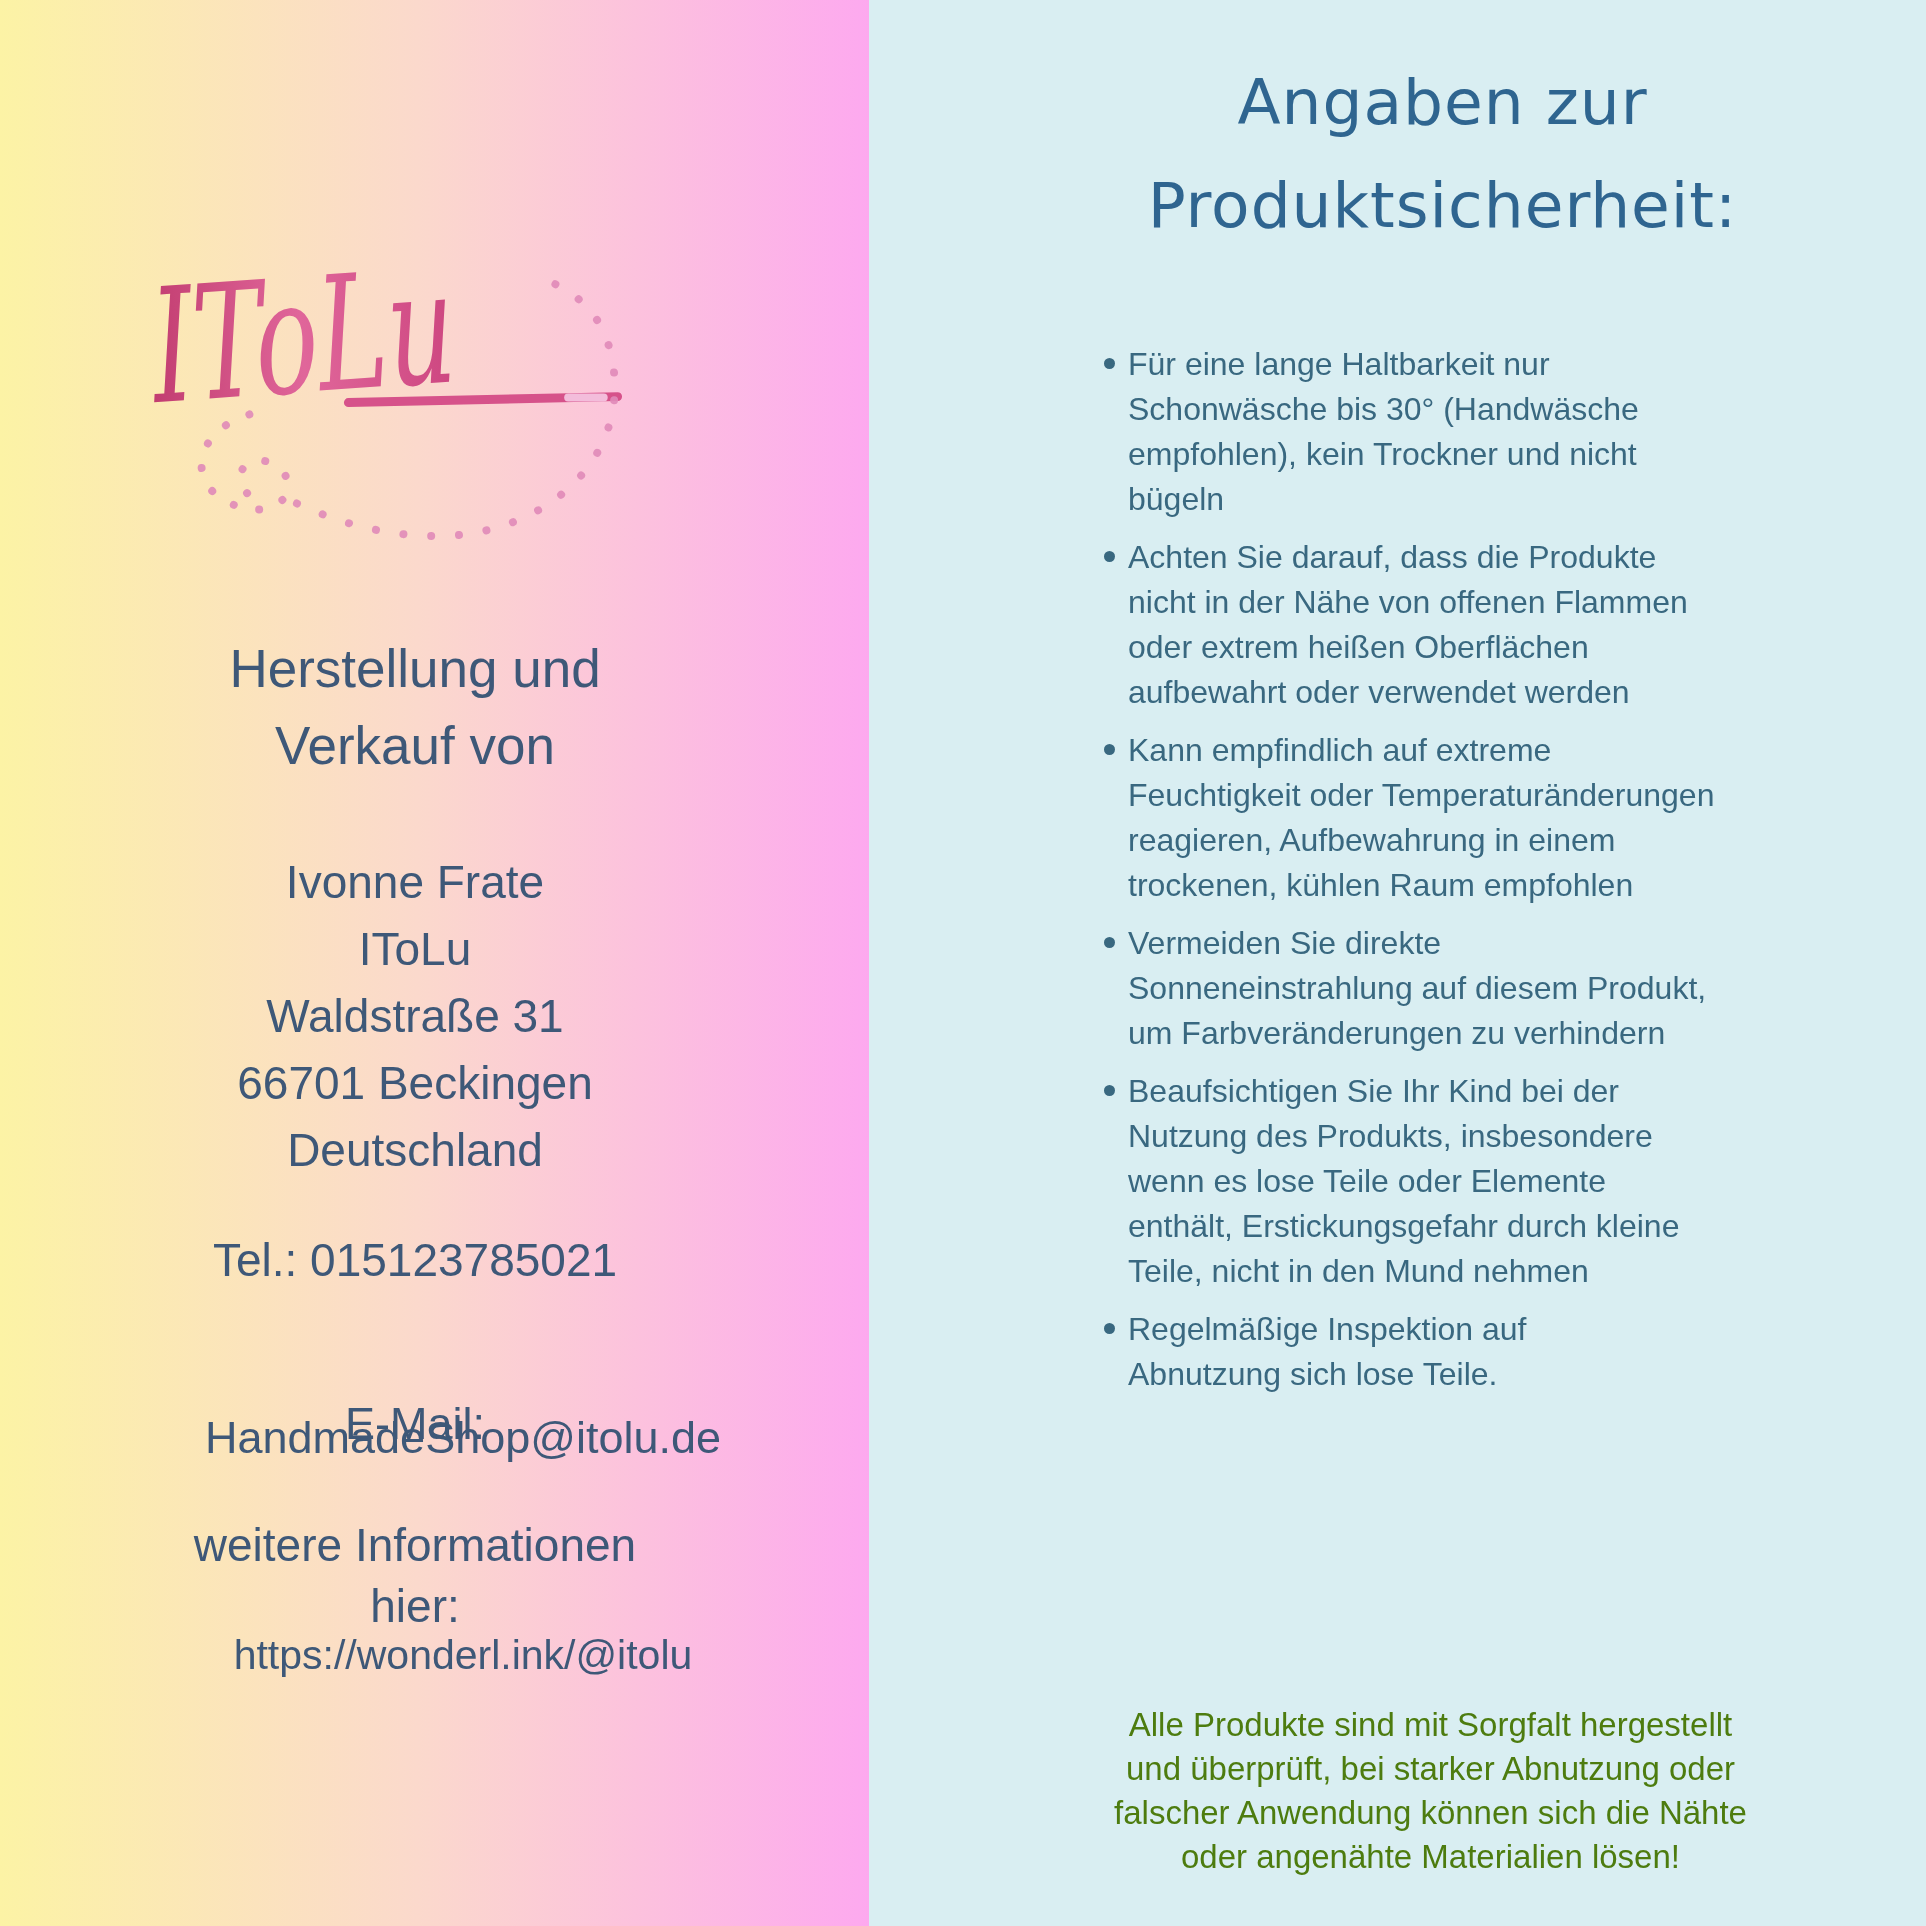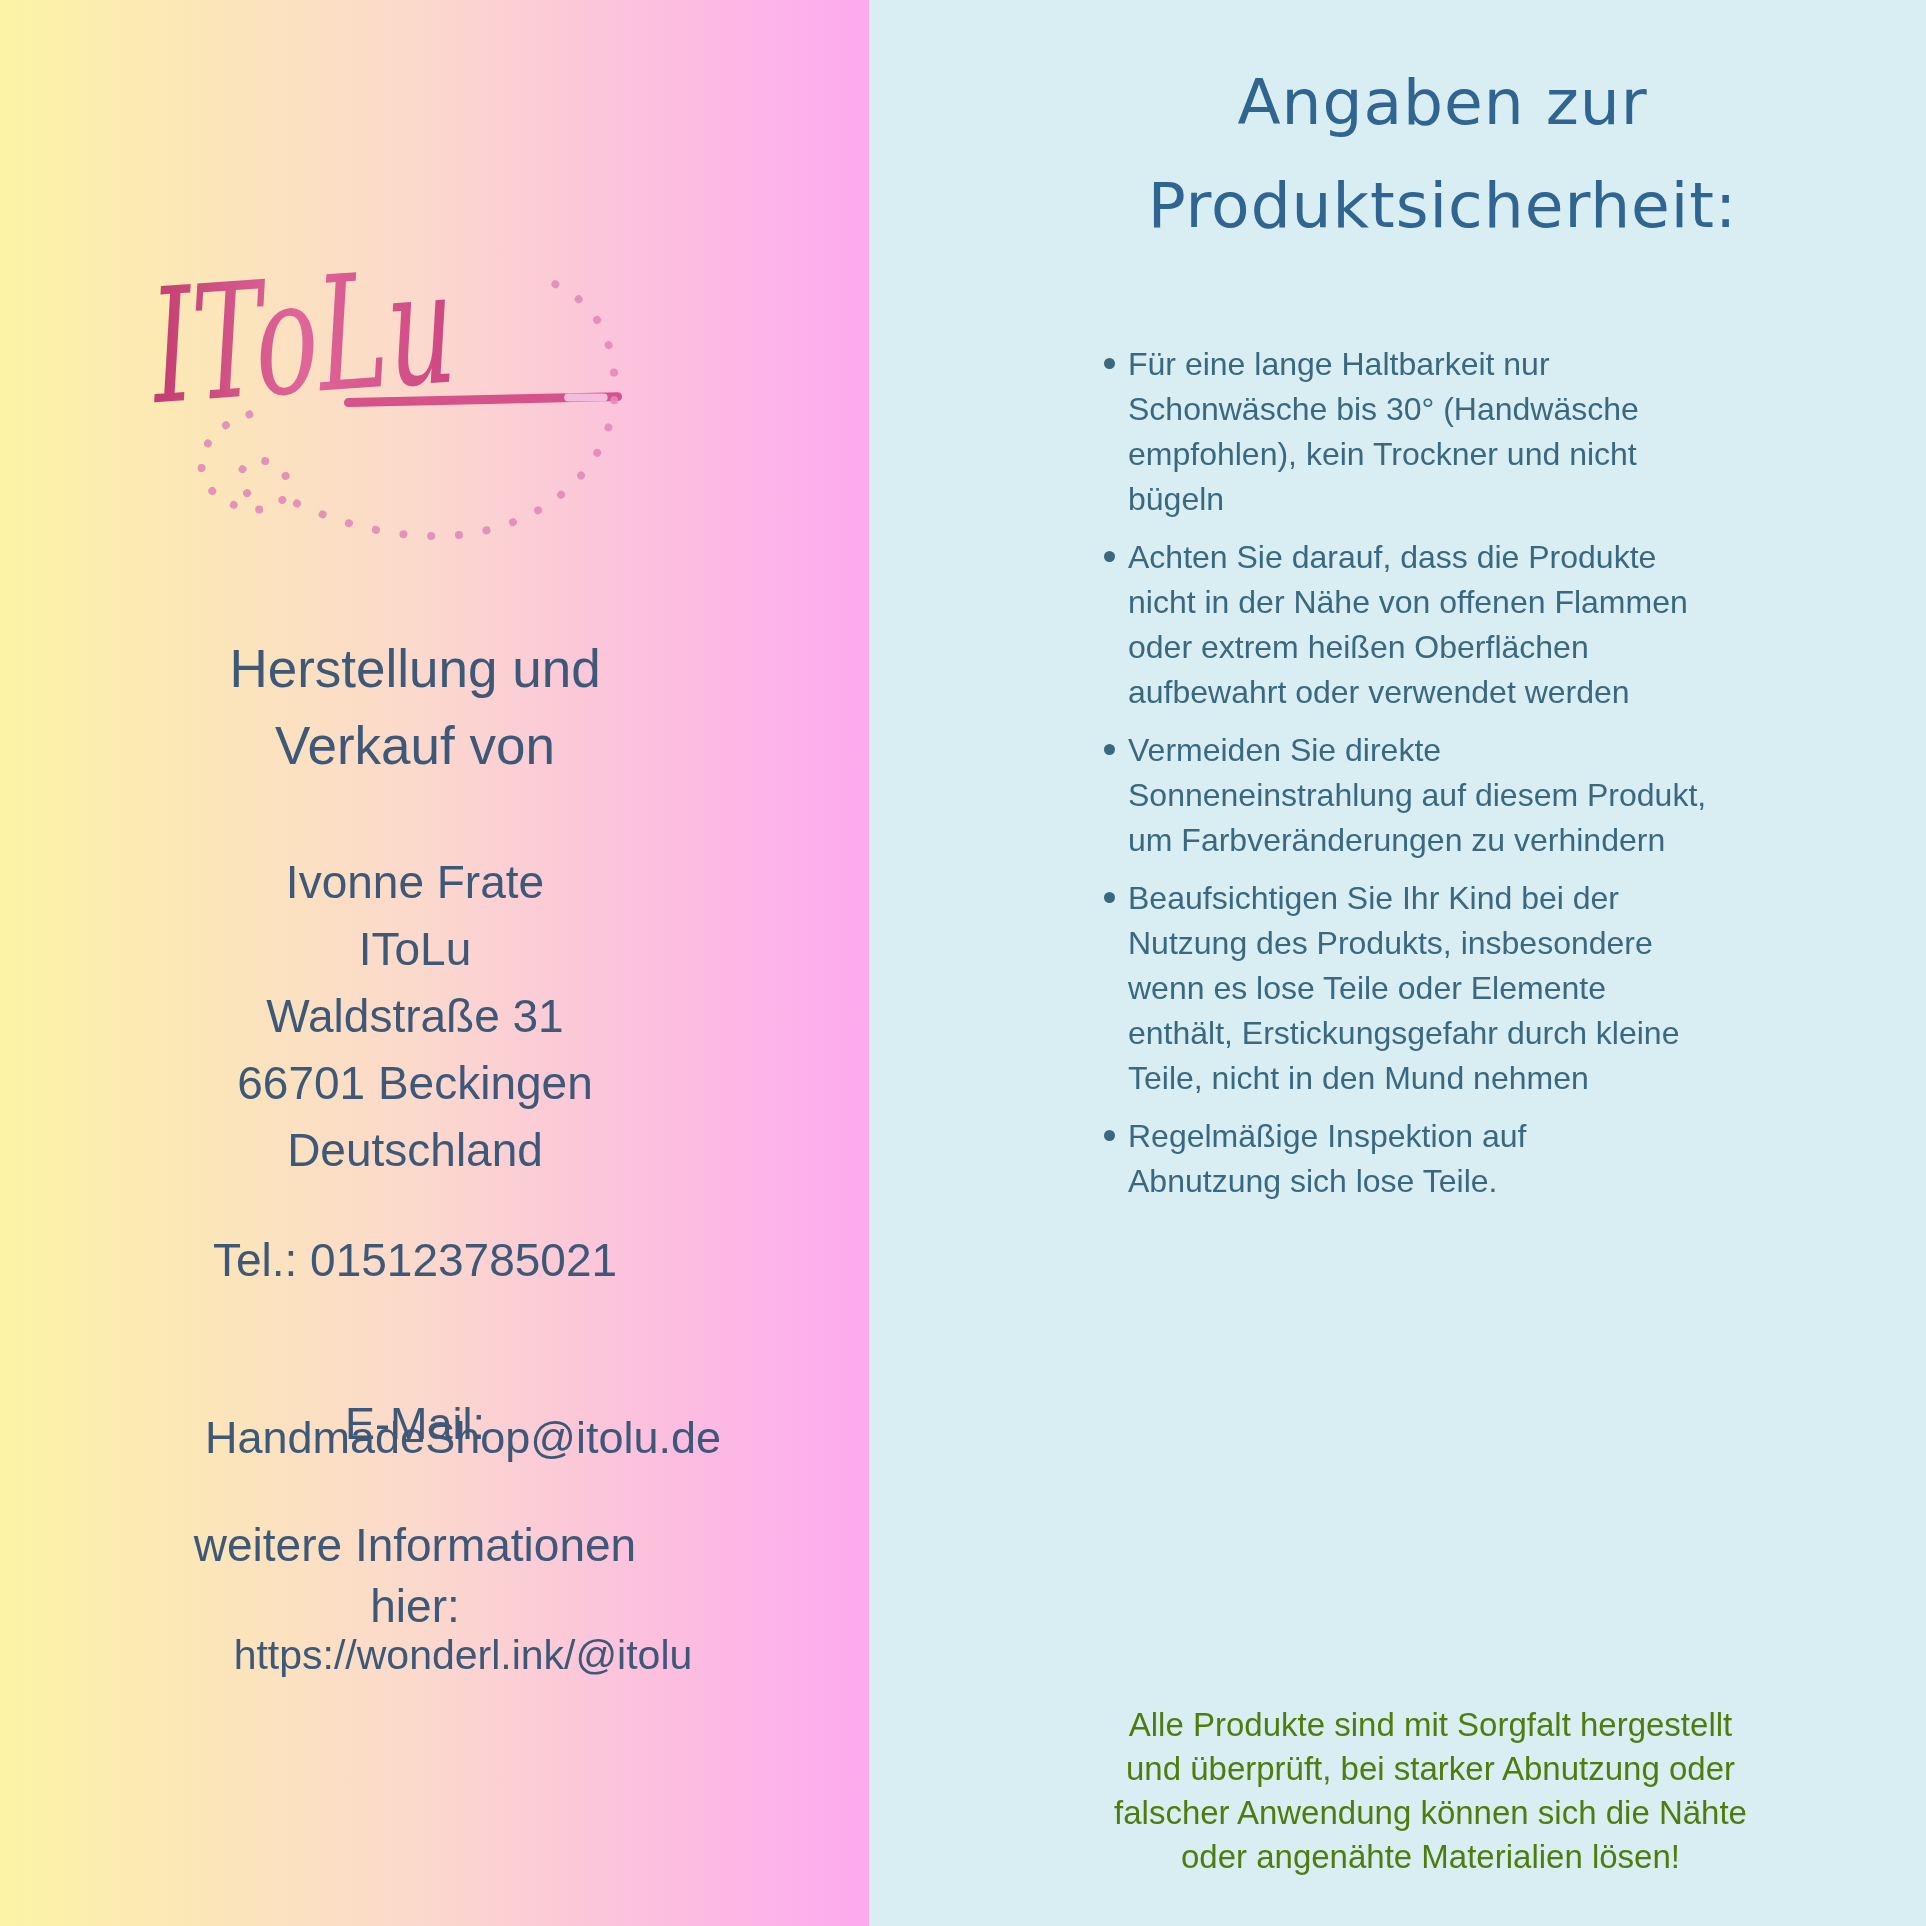--- a/index.html
+++ b/index.html
@@ -120,20 +120,24 @@
 
     <ul class="bullet-list">
         <li><span class="bullet-dot"></span><span>Für eine lange Haltbarkeit nur
 Schonwäsche bis 30° (Handwäsche
 empfohlen), kein Trockner und nicht
 bügeln</span></li>
         <li><span class="bullet-dot"></span><span>Achten Sie darauf, dass die Produkte
 nicht in der Nähe von offenen Flammen
 oder extrem heißen Oberflächen
 aufbewahrt oder verwendet werden</span></li>
+        <li><span class="bullet-dot"></span><span>Kann empfindlich auf extreme
+Feuchtigkeit oder Temperaturänderungen
+reagieren, Aufbewahrung in einem
+trockenen, kühlen Raum empfohlen</span></li>
         <li><span class="bullet-dot"></span><span>Vermeiden Sie direkte
 Sonneneinstrahlung auf diesem Produkt,
 um Farbveränderungen zu verhindern</span></li>
         <li><span class="bullet-dot"></span><span>Beaufsichtigen Sie Ihr Kind bei der
 Nutzung des Produkts, insbesondere
 wenn es lose Teile oder Elemente
 enthält, Erstickungsgefahr durch kleine
 Teile, nicht in den Mund nehmen</span></li>
         <li><span class="bullet-dot"></span><span>Regelmäßige Inspektion auf
 Abnutzung sich lose Teile.</span></li>

